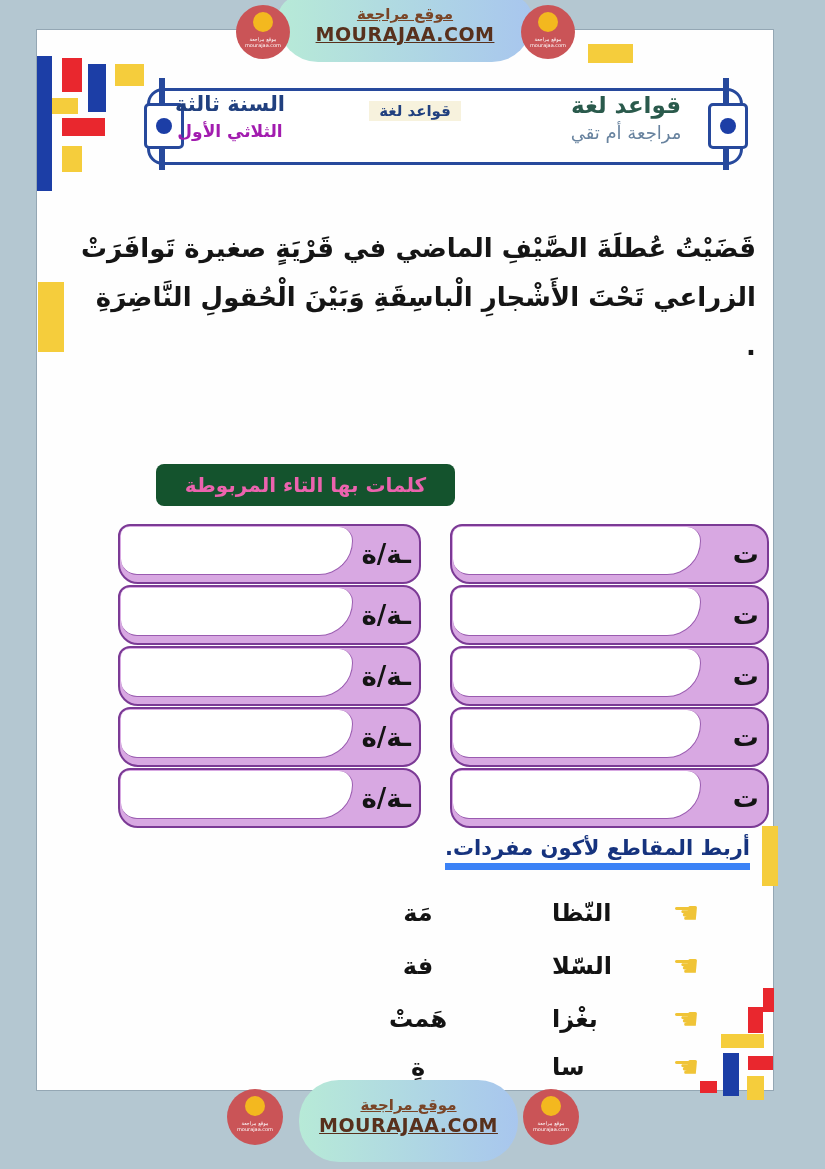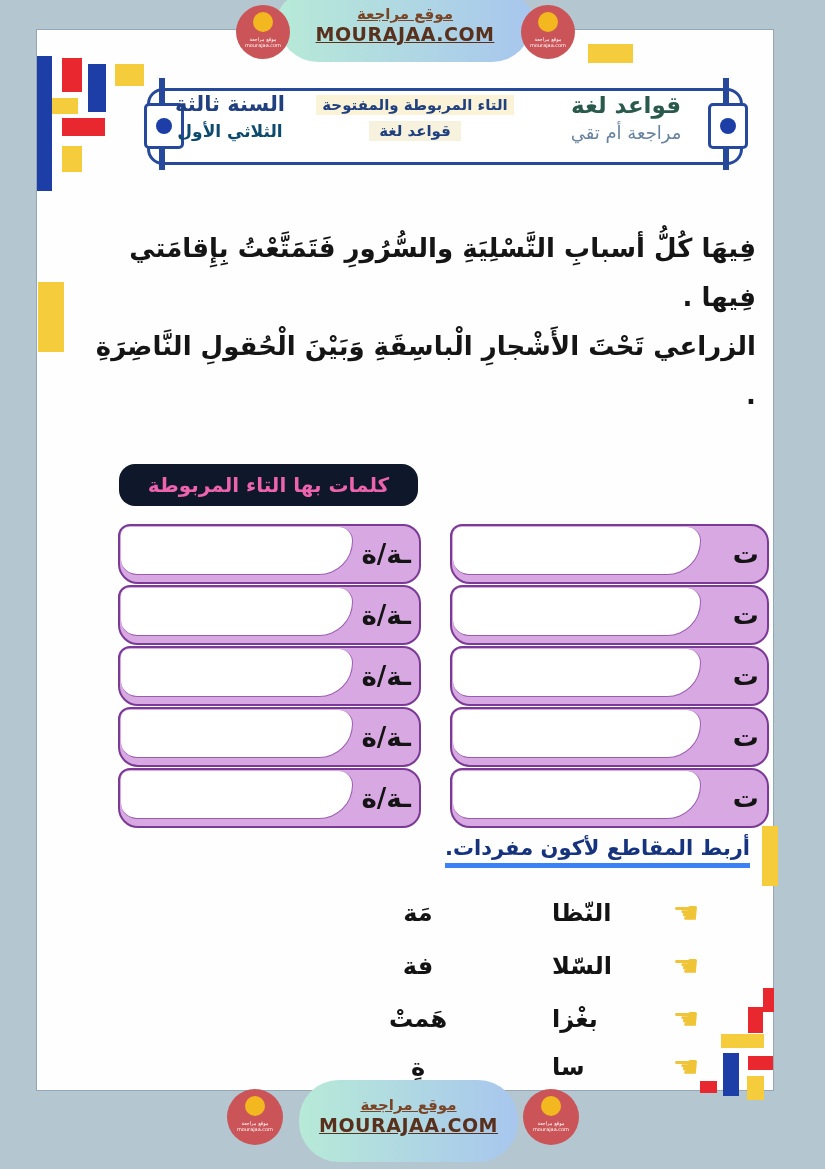--- a/index.html
+++ b/index.html
@@ -35,40 +35,40 @@
   .h-right{left:545px;top:90px;width:162px;text-align:center;direction:rtl;}
   .h-right .t1{font-size:23px;font-weight:bold;color:#2a5a4c;line-height:30px;}
   .h-right .t2{font-size:18px;color:#68839f;line-height:26px;}
   .h-center{left:295px;top:95px;width:240px;text-align:center;direction:rtl;}
   .h-center .t1{display:inline-block;font-size:15px;font-weight:bold;color:#21407f;
                 background:#faf3d7;padding:1px 6px;}
   .h-center .t2{display:inline-block;font-size:15px;font-weight:bold;color:#21407f;
                 background:#f7f2dd;padding:1px 10px;margin-top:6px;}
   .h-left{left:160px;top:90px;width:140px;text-align:center;direction:rtl;}
   .h-left .t1{font-size:21px;font-weight:bold;color:#21407f;line-height:28px;}
-  .h-left .t2{font-size:17px;font-weight:bold;color:#0c4a6e;line-height:26px;}
+  .h-left .t2{font-size:17px;font-weight:bold;color:#a21caf;line-height:26px;}
   
   .read-title{left:300px;top:188px;width:280px;text-align:center;font-size:23px;
               font-weight:bold;color:#1b6a46;direction:rtl;}
   .read-text{left:78px;top:224px;width:678px;direction:rtl;text-align:right;
              font-size:26px;font-weight:bold;color:#151515;line-height:49px;}
   
-  .col-header{position:absolute;top:464px;height:42px;line-height:42px;background:#0f172a;
-              border-radius:16px;text-align:center;font-size:20px;font-weight:bold;
-              color:#ec63ae;direction:rtl;}
+  .col-header{position:absolute;top:464px;height:42px;line-height:42px;background:#14532d;
+              border-radius:8px;text-align:center;font-size:20px;font-weight:bold;
+              color:#ec63ae;direction:rtl;margin-left:37px;}
   .sort-box{position:absolute;height:56px;background:#d8a8e2;border:2px solid #7b3a95;
             border-radius:12px 18px 18px 20px;}
   .sort-box .field{position:absolute;left:1px;top:1px;bottom:7px;right:66px;background:#fff;
                    border-radius:8px 14px 34px 16px;border:1px solid #9a5bb0;border-width:0 1px 1px 0;}
   .sort-box .tab{position:absolute;right:8px;top:50%;transform:translateY(-50%);
                  font-size:26px;font-weight:bold;color:#141414;direction:rtl;}
   
   .match-title{left:445px;top:836px;width:325px;direction:rtl;text-align:left;
                font-size:21px;font-weight:bold;color:#16337e;}
-  .match-title span{border-bottom:5px solid #3b82f6;padding-bottom:3px;}
+  .match-title span{border-bottom:7px solid #3b82f6;padding-bottom:3px;}
   .pair-row{position:absolute;height:46px;line-height:46px;}
   .hand{position:absolute;left:664px;width:44px;text-align:center;font-size:30px;
         color:#f0c437;}
   .pair-start{position:absolute;left:552px;width:108px;direction:rtl;text-align:left;
               font-size:24px;font-weight:bold;color:#131313;}
   .pair-end{position:absolute;left:378px;width:80px;text-align:center;direction:rtl;
             font-size:24px;font-weight:bold;color:#131313;}
 </style>
 </head>
 <body>
@@ -108,30 +108,29 @@
   <div class="hinge-bar" style="left:159px;"></div>
   <div class="hinge-sq" style="left:144px;">
       <div class="hinge-dot"></div>
     </div>
 
   <div class="abs h-right">
     <div class="t1">قواعد لغة</div>
     <div class="t2">مراجعة أم تقي</div>
   </div>
   <div class="abs h-center">
-    <div><span class="t1">التاء المربوطة والمفتوحة</span></div>
     <div><span class="t2">قواعد لغة</span></div>
   </div>
   <div class="abs h-left">
     <div class="t1">السنة ثالثة</div>
     <div class="t2">الثلاثي الأول</div>
   </div>
 
   <div class="abs read-text">
-    <div>فِيهَا كُلُّ أسبابِ التَّسْلِيَةِ والسُّرُورِ فَتَمَتَّعْتُ بِإِقامَتي فِيها .</div>
+    <div>قَضَيْتُ عُطلَةَ الصَّيْفِ الماضي في قَرْيَةٍ صغيرة تَوافَرَتْ</div>
     <div>الزراعي تَحْتَ الأَشْجارِ الْباسِقَةِ وَبَيْنَ الْحُقولِ النَّاضِرَةِ .</div>
   </div>
 
   <div class="col-header" style="left:119px;width:299px;">كلمات بها التاء المربوطة</div>
 
   <div class="sort-box" style="left:450px;top:524px;width:315px;">
       <div class="field"></div>
       <span class="tab">ت</span>
     </div>
   <div class="sort-box" style="left:450px;top:585px;width:315px;">

